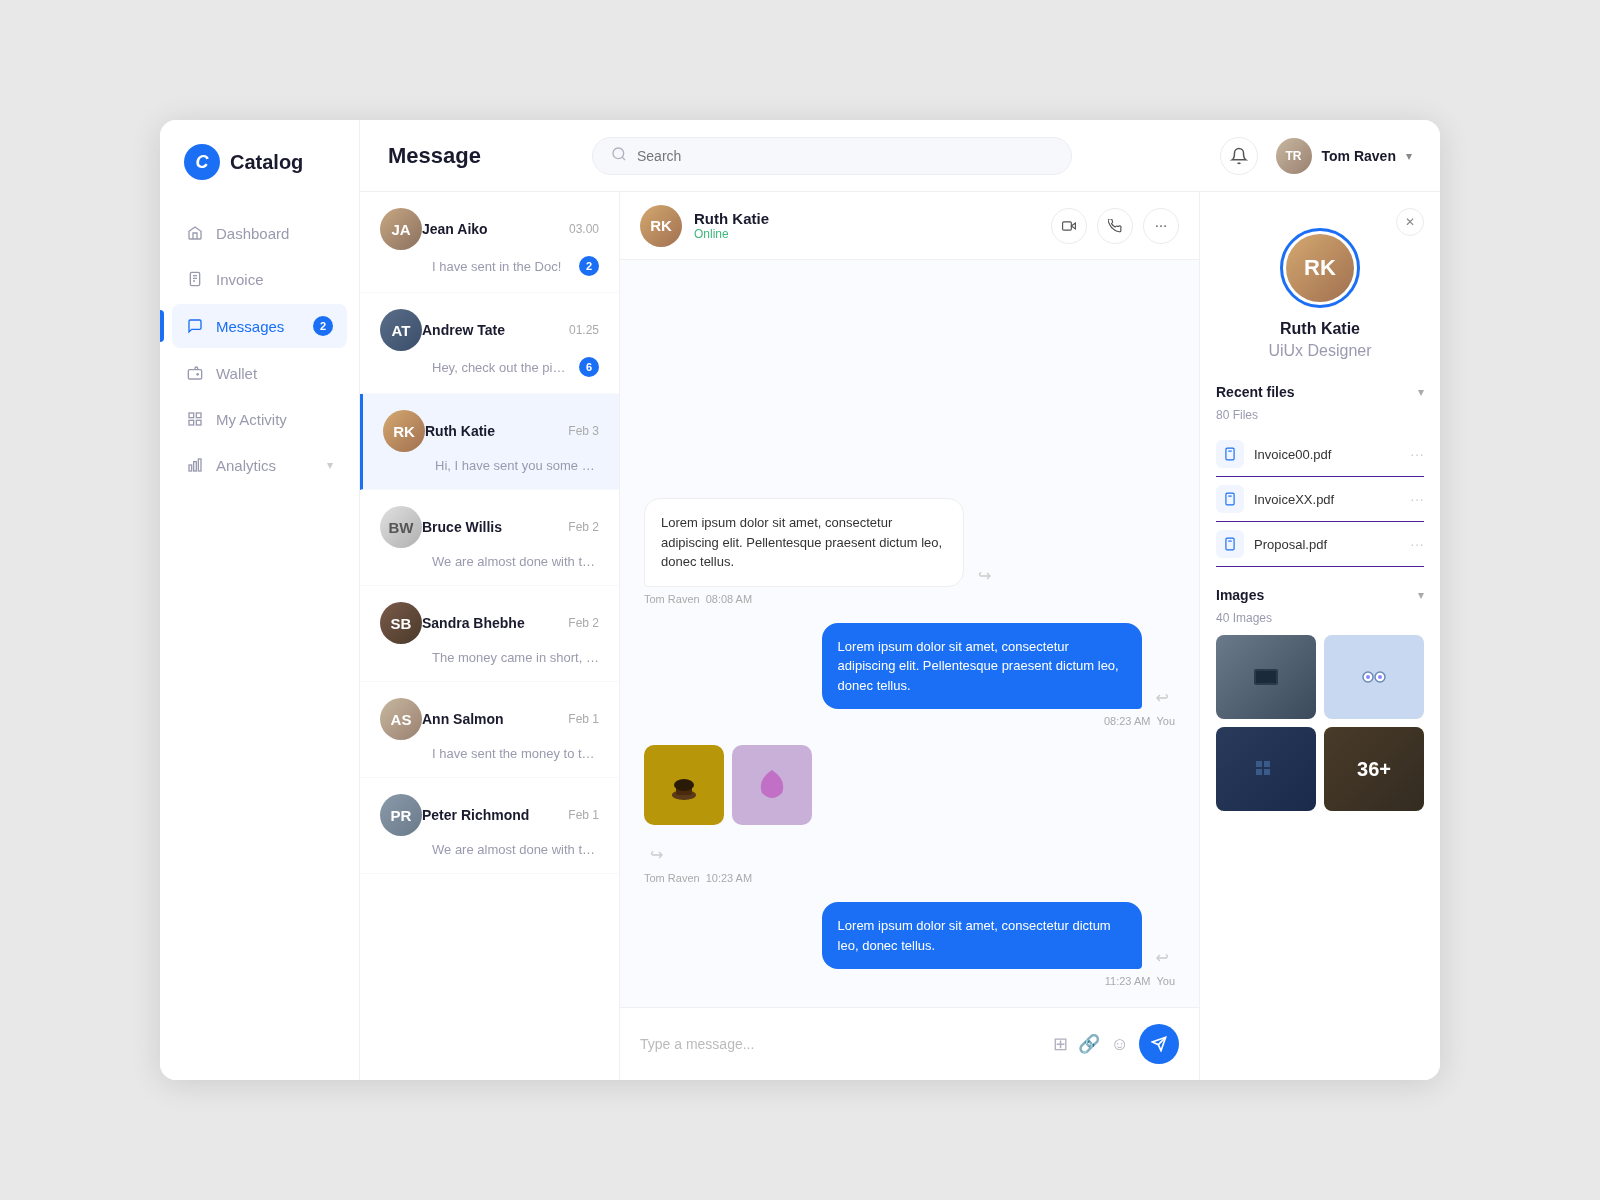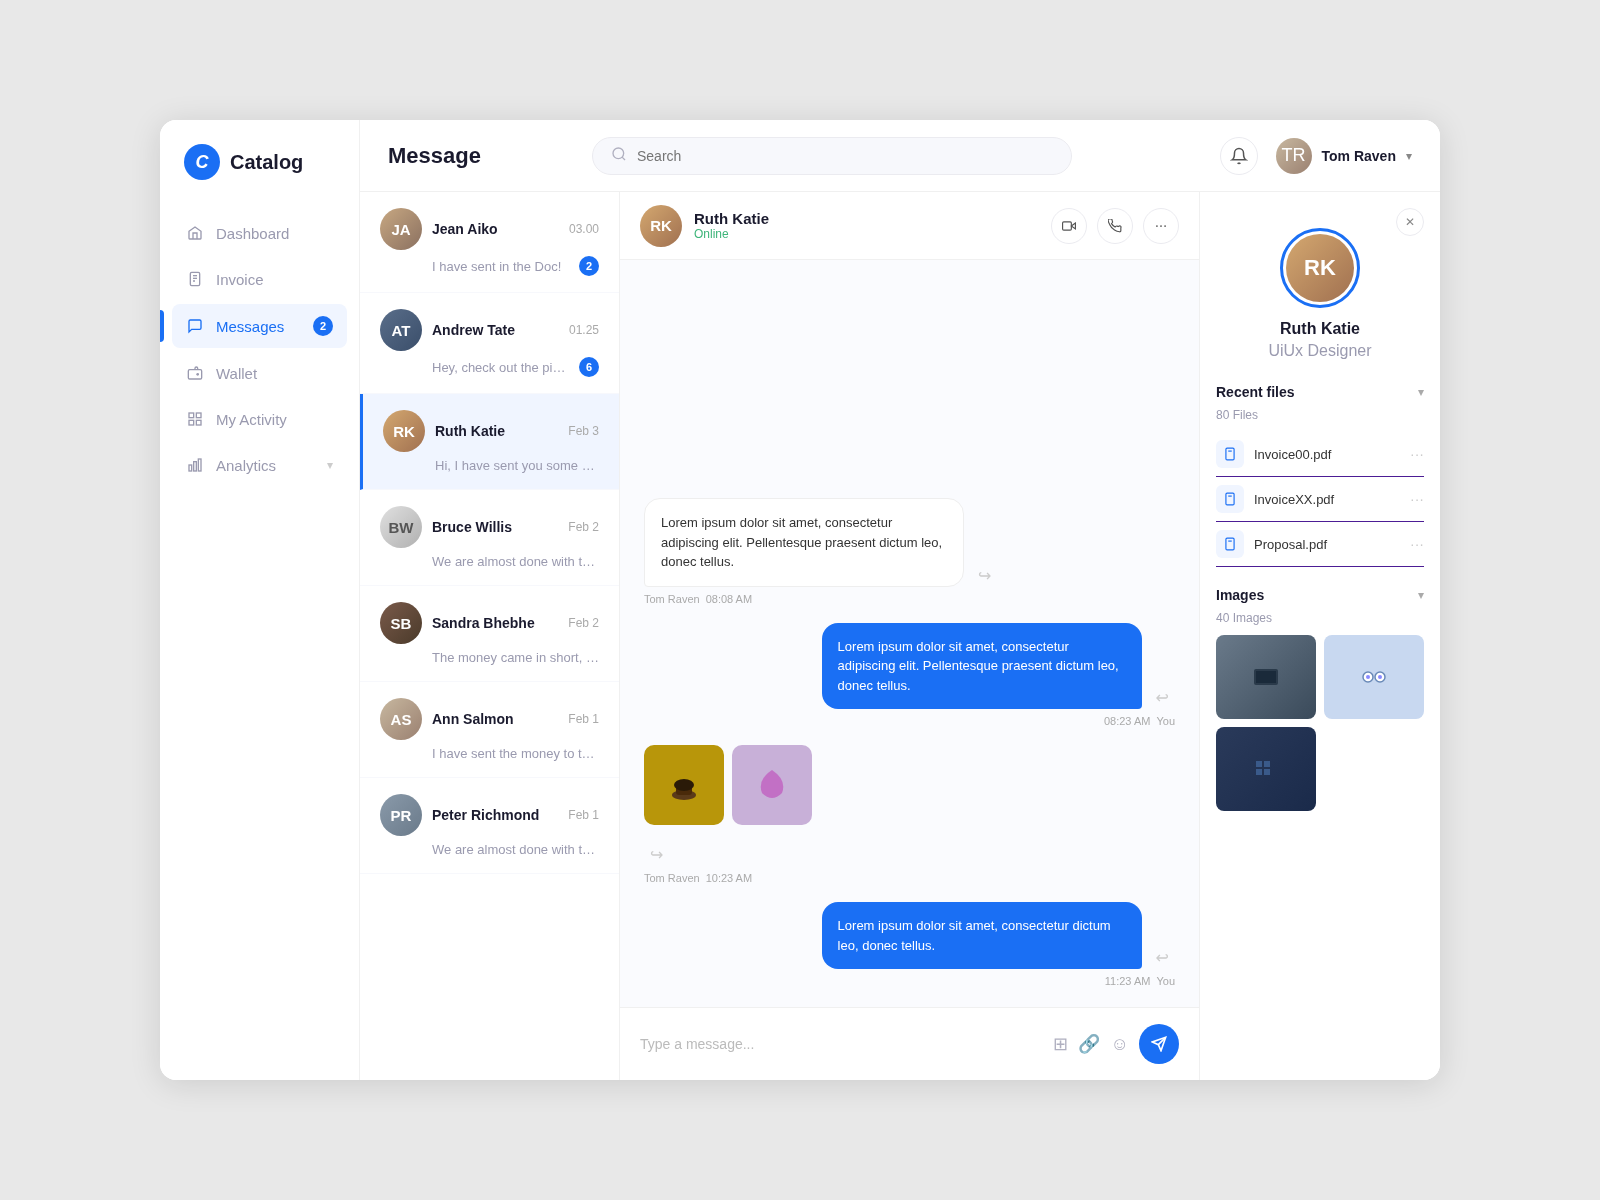--- a/index.html
+++ b/index.html
@@ -187,23 +187,23 @@
     }
     .user-avatar-sm {
       width: 36px;
       height: 36px;
       border-radius: 50%;
       background: linear-gradient(135deg, #c8a882, #a0785a);
       overflow: hidden;
       display: flex;
       align-items: center;
       justify-content: center;
-      font-size: 18px;
+      font-size: 12px;
       color: #fff;
-      font-weight: 400;
+      font-weight: 700;
     }
     .user-name {
       font-size: 14px;
       font-weight: 600;
       color: #1a1a2e;
     }
     .chevron-down { color: #888; font-size: 12px; }
 
     
     .panels {
@@ -223,21 +223,20 @@
     .conv-item {
       padding: 16px 20px;
       cursor: pointer;
       border-bottom: 1px solid #f7f8fc;
       transition: background 0.1s;
     }
     .conv-item.active { background: #f0f5ff; border-left: 3px solid #1a6ff4; }
     .conv-item-top {
       display: flex;
       align-items: center;
-      gap: 10px;
       margin-bottom: 6px;
     }
     .conv-avatar {
       width: 42px;
       height: 42px;
       border-radius: 50%;
       overflow: hidden;
       flex-shrink: 0;
       display: flex;
       align-items: center;
@@ -982,19 +981,29 @@
             <div class="img-thumb">
               <div class="img-thumb-inner" style="background: linear-gradient(135deg, #2a3a5a, #1a2a4a);">
                 <svg width="32" height="32" viewBox="0 0 32 32">
                     <rect x="6" y="8" width="6" height="6" fill="#3a5a8a"></rect>
                     <rect x="14" y="8" width="6" height="6" fill="#3a5a8a"></rect>
                     <rect x="6" y="16" width="6" height="6" fill="#3a5a8a"></rect>
                     <rect x="14" y="16" width="6" height="6" fill="#3a5a8a"></rect>
                   </svg>
               </div>
             </div>
+            <div class="img-thumb">
+              <div class="img-thumb-inner" style="background: linear-gradient(135deg, #8a6a2a, #5a4a1a);">
+                <svg width="24" height="24" viewBox="0 0 24 24">
+                    <path d="M8 12 L12 6 L16 12" fill="#c8a850" stroke="none"></path>
+                  </svg>
+              </div>
+              <div class="img-overlay">
+                <span>36+</span>
+              </div>
+            </div>
           </div>
         </div>
       </div>
 
     </div>
   </div>
 </div>
 
 </body></html>

